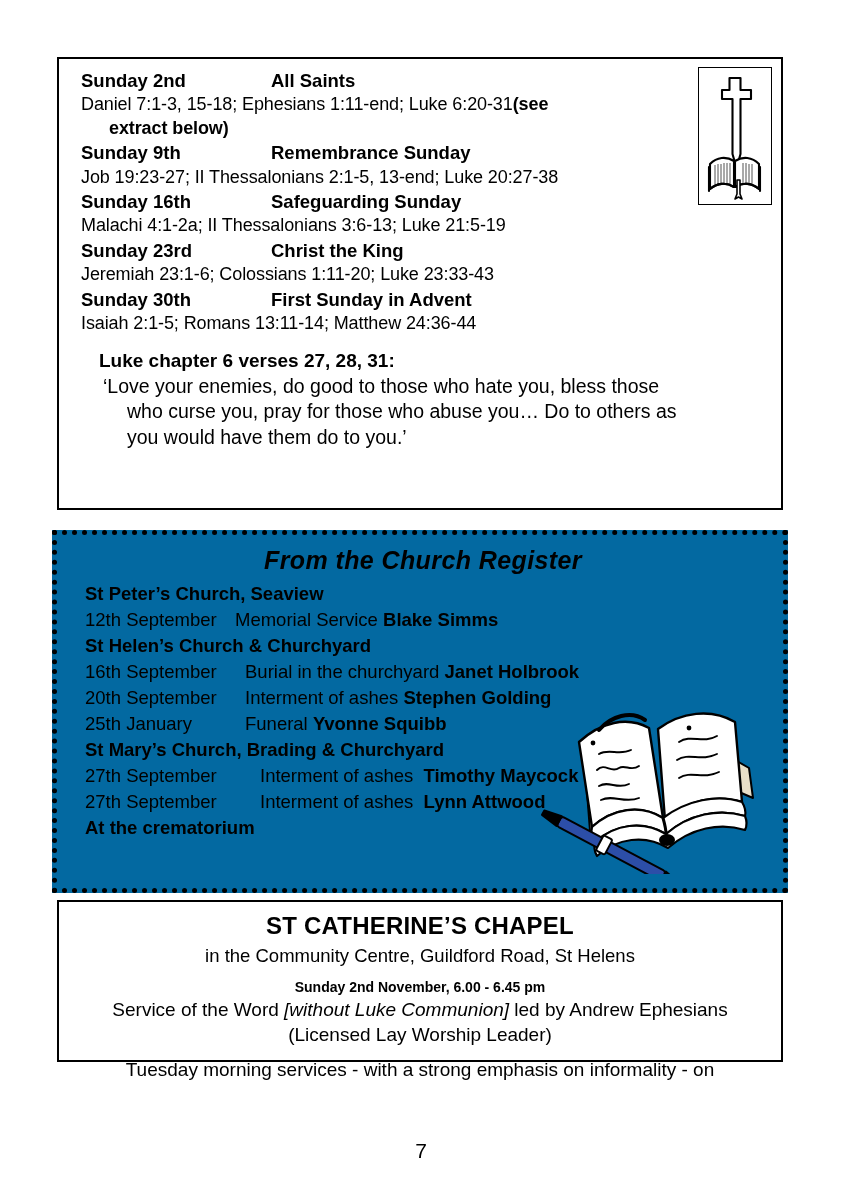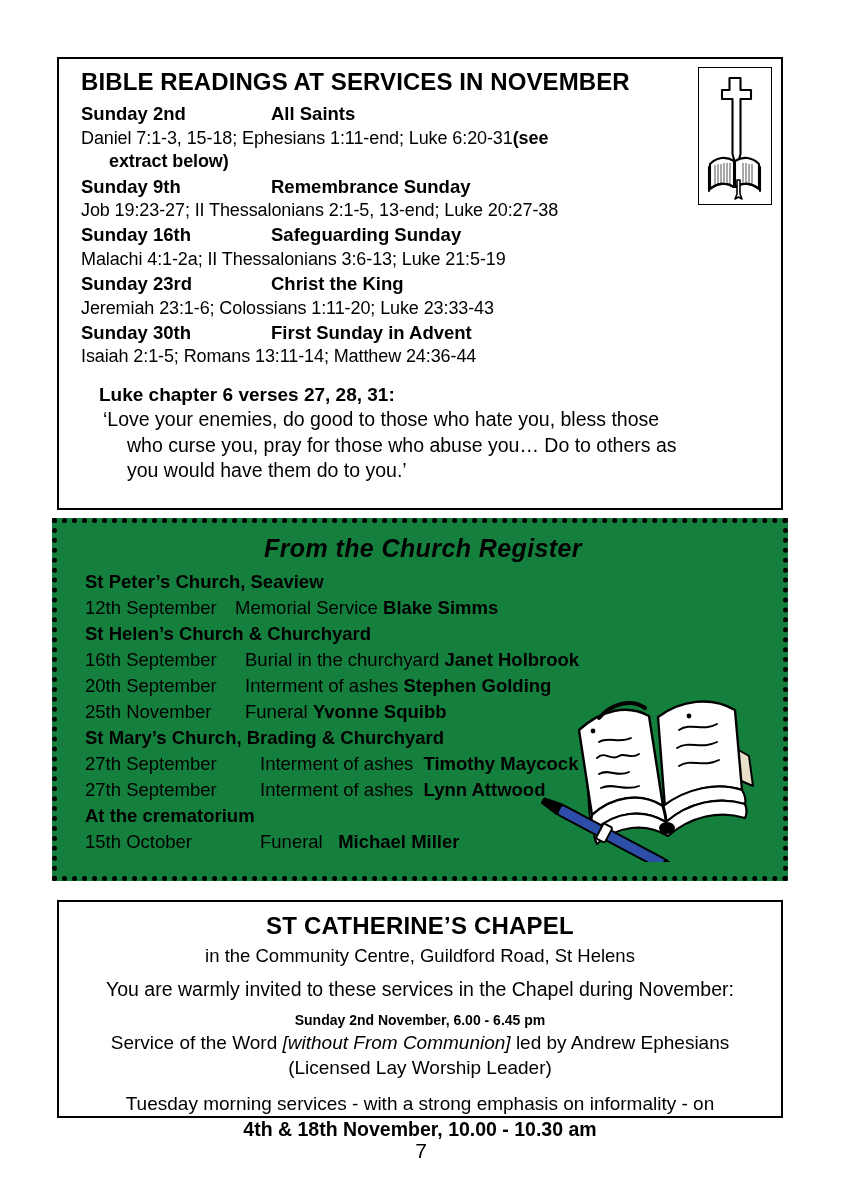--- a/index.html
+++ b/index.html
@@ -101,25 +101,25 @@
     border: 1.5px solid #000;
     box-sizing: border-box;
     background: #fff;
   }
   .icon-frame svg { display: block; }
 
   
   .box-register {
     position: absolute;
     left: 52px;
-    top: 518px;
+    top: 530px;
     width: 736px;
     height: 363px;
     box-sizing: border-box;
-    background: #15803d;
+    background: #0369a1;
     border: 5px dotted #000;
   }
   .register-inner {
     position: relative;
     padding: 8px 10px 0 28px;
     height: 100%;
     box-sizing: border-box;
   }
   .register-title {
     text-align: center;
@@ -165,21 +165,21 @@
     pointer-events: none;
   }
   .bookpen svg { display: block; }
 
   
   .box-chapel {
     position: absolute;
     left: 57px;
     top: 900px;
     width: 726px;
-    height: 218px;
+    height: 162px;
     border: 2px solid #000;
     box-sizing: border-box;
     background: #fff;
     text-align: center;
   }
   .chapel-inner { padding: 10px 12px 0 12px; }
   .chapel-title {
     font-size: 24px;
     font-weight: bold;
     letter-spacing: 0.2px;
@@ -229,21 +229,20 @@
   }
 </style>
 </head>
 <body>
 
 <div class="page">
 
   <div class="box-readings">
     <div class="readings-inner">
 
-      <div class="readings-title">BIBLE READINGS AT SERVICES IN NOVEMBER</div>
 
       <div class="svc">
         <div class="svc-head">
           <span class="day">Sunday 2nd</span><span>All Saints</span>
         </div>
         <div class="svc-refs">
           <span>Daniel 7:1-3, 15-18; Ephesians 1:11-end; Luke 6:20-31</span><b>(see</b>
           <span class="cont">extract below)</span>
         </div>
       </div>
@@ -337,39 +336,35 @@
       <div class="reg-church">St Helen’s Church &amp; Churchyard</div>
       <div class="reg-row">
         <span class="d w2">16th September</span><span class="t">Burial in the churchyard</span>
         <span class="n">Janet Holbrook</span>
       </div>
       <div class="reg-row">
         <span class="d w2">20th September</span><span class="t">Interment of ashes</span>
         <span class="n">Stephen Golding</span>
       </div>
       <div class="reg-row">
-        <span class="d w2">25th November</span><span class="t">Funeral</span>
+        <span class="d w2">25th January</span><span class="t">Funeral</span>
         <span class="n">Yvonne Squibb</span>
       </div>
 
       <div class="reg-church">St Mary’s Church, Brading &amp; Churchyard</div>
       <div class="reg-row">
         <span class="d w3">27th September</span><span class="t">Interment of ashes</span>
         &nbsp;<span class="n">Timothy Maycock</span>
       </div>
       <div class="reg-row">
         <span class="d w3">27th September</span><span class="t">Interment of ashes</span>
         &nbsp;<span class="n">Lynn Attwood</span>
       </div>
 
       <div class="reg-church">At the crematorium</div>
-      <div class="reg-row">
-        <span class="d w3">15th October</span><span class="t">Funeral</span>
-        &nbsp;&nbsp;<span class="n">Michael Miller</span>
-      </div>
 
       <div class="bookpen">
         <svg width="240" height="180" viewBox="0 0 240 180" xmlns="http://www.w3.org/2000/svg">
 
           <g fill="#e8dfc8" stroke="#000" stroke-width="2" stroke-linejoin="round">
             <path d="M46 72 L58 63 L64 142 L52 150 Z"></path>
             <path d="M176 42 L190 50 L200 120 L186 114 Z"></path>
             <path d="M196 66 L210 74 L214 104 L200 98 Z"></path>
           </g>
 
@@ -416,24 +411,22 @@
           </g>
         </svg>
       </div>
     </div>
   </div>
 
   <div class="box-chapel">
     <div class="chapel-inner">
       <div class="chapel-title">ST CATHERINE’S CHAPEL</div>
       <div class="chapel-sub">in the Community Centre, Guildford Road, St Helens</div>
-      <div class="chapel-invite">You are warmly invited to these services in the Chapel during November:</div>
       <div class="chapel-date">Sunday 2nd November, 6.00 - 6.45 pm</div>
-      <div class="chapel-line"><span>Service of the Word </span><i>[without From Communion]</i><span> led by Andrew Ephesians</span></div>
+      <div class="chapel-line"><span>Service of the Word </span><i>[without Luke Communion]</i><span> led by Andrew Ephesians</span></div>
       <div class="chapel-line">(Licensed Lay Worship Leader)</div>
       <div class="chapel-tue">Tuesday morning services - with a strong emphasis on informality - on</div>
-      <div class="chapel-tue-date">4th &amp; 18th November, 10.00 - 10.30 am</div>
     </div>
   </div>
 
   <div class="page-number">7</div>
 
 </div>
 
 </body></html>

